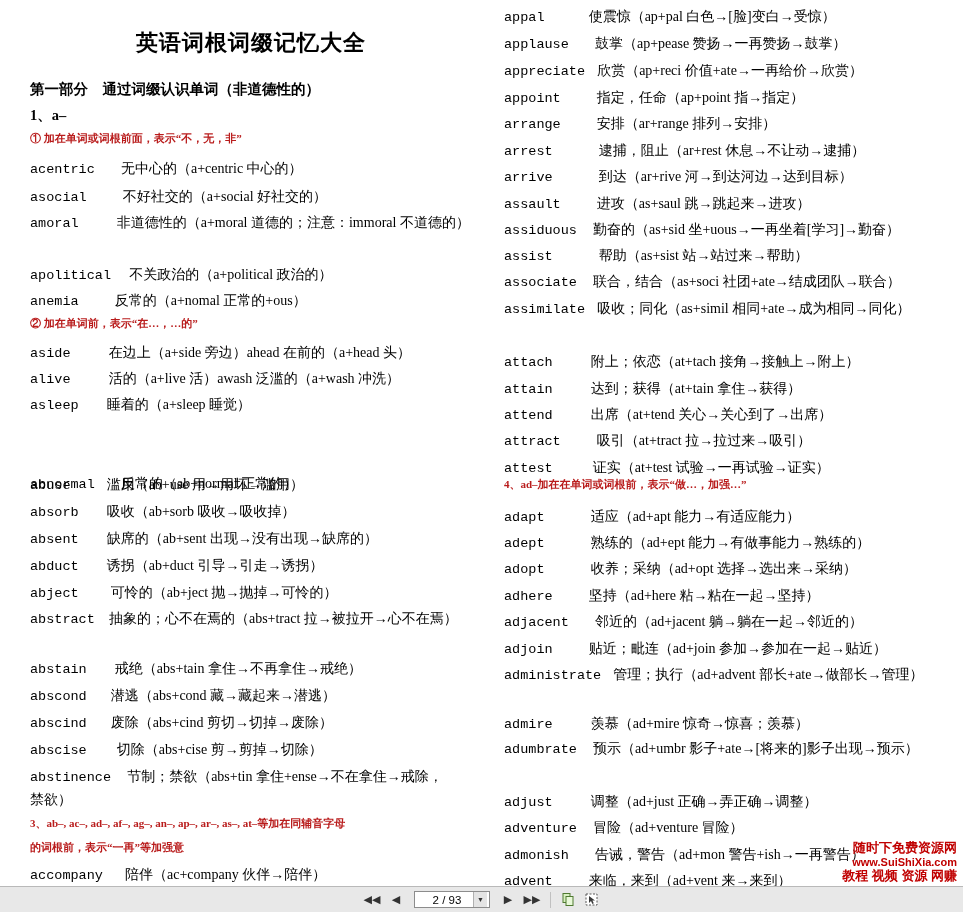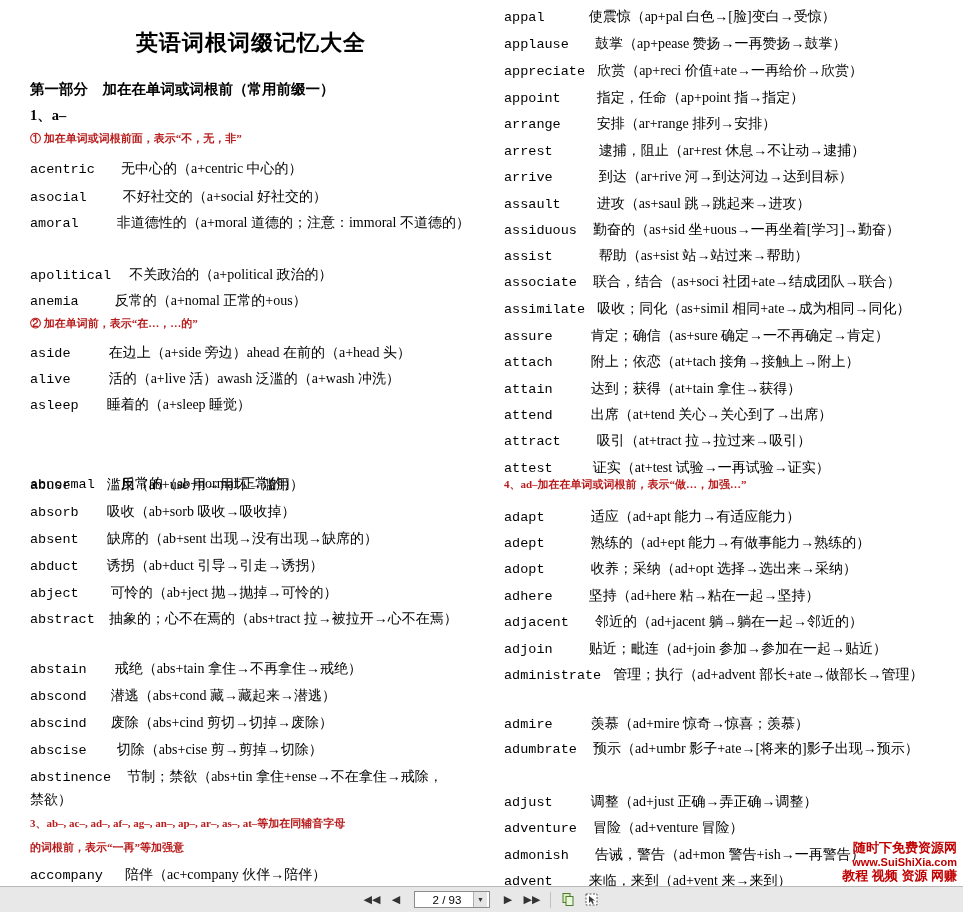--- a/index.html
+++ b/index.html
@@ -163,21 +163,21 @@
   #watermark .wm2 .site { color: #c00000; }
 </style>
 </head>
 <body>
 
 <div id="page">
 
   <div class="col col-left">
     <div class="doc-title">英语词根词缀记忆大全</div>
 
-    <div class="ln section-head" style="top:80px">第一部分　加在在单词或词根前（常用前缀一）</div>
+    <div class="ln section-head" style="top:80px">第一部分　通过词缀认识单词（非道德性的）</div>
     <div class="ln section-head" style="top:106px">1、a–</div>
     <div class="ln sub-head" style="top:131px">① 加在单词或词根前面，表示“不，无，非”</div>
 
     <div class="ln entry" style="top:160px">
       <span class="word">acentric</span>
       <span class="def" style="margin-left:18px">无中心的（a+centric 中心的）</span>
     </div>
     <div class="ln entry" style="top:188px">
       <span class="word">asocial</span>
       <span class="def" style="margin-left:28px">不好社交的（a+social 好社交的）</span>
@@ -313,24 +313,20 @@
       <span class="word">assist</span>
       <span class="def" style="margin-left:38px">帮助（as+sist 站→站过来→帮助）</span>
     </div>
     <div class="ln entry" style="top:273px">
       <span class="word">associate</span>
       <span class="def" style="margin-left:8px">联合，结合（as+soci 社团+ate→结成团队→联合）</span>
     </div>
     <div class="ln entry" style="top:300px">
       <span class="word">assimilate</span>
       <span class="def" style="margin-left:4px">吸收；同化（as+simil 相同+ate→成为相同→同化）</span>
-    </div>
-    <div class="ln entry" style="top:327px">
-      <span class="word">assure</span>
-      <span class="def" style="margin-left:30px">肯定；确信（as+sure 确定→一不再确定→肯定）</span>
     </div>
     <div class="ln entry" style="top:353px">
       <span class="word">attach</span>
       <span class="def" style="margin-left:30px">附上；依恋（at+tach 接角→接触上→附上）</span>
     </div>
     <div class="ln entry" style="top:380px">
       <span class="word">attain</span>
       <span class="def" style="margin-left:30px">达到；获得（at+tain 拿住→获得）</span>
     </div>
     <div class="ln entry" style="top:406px">

